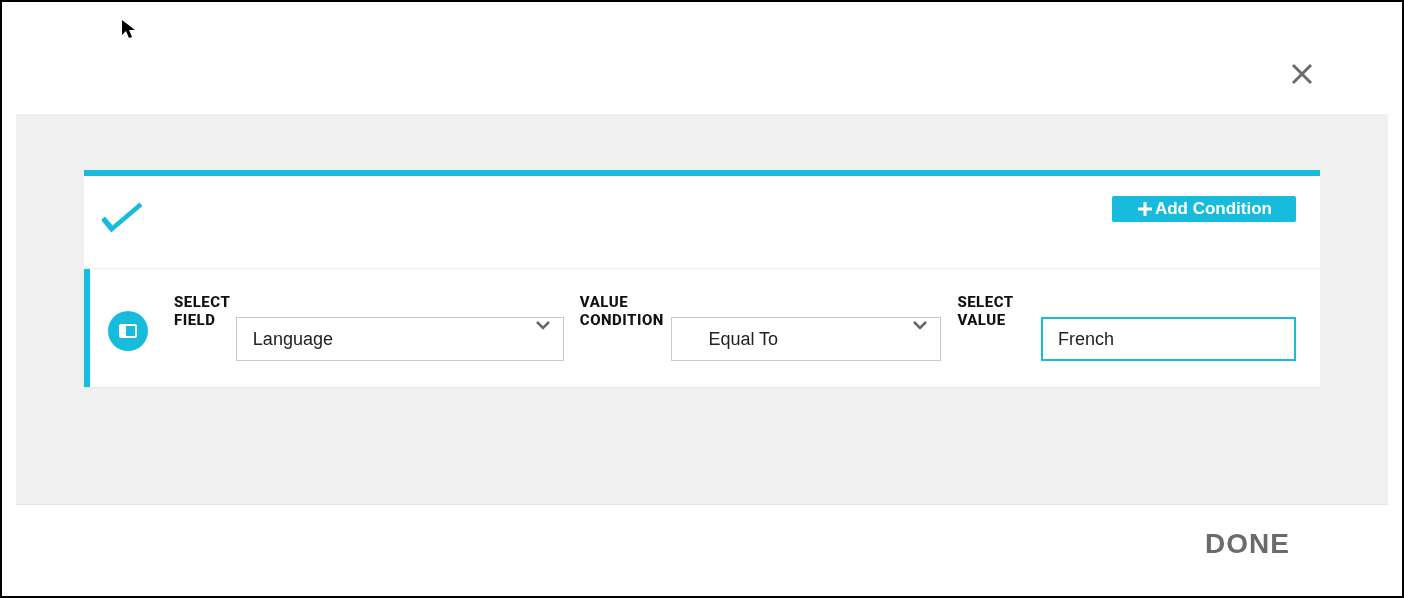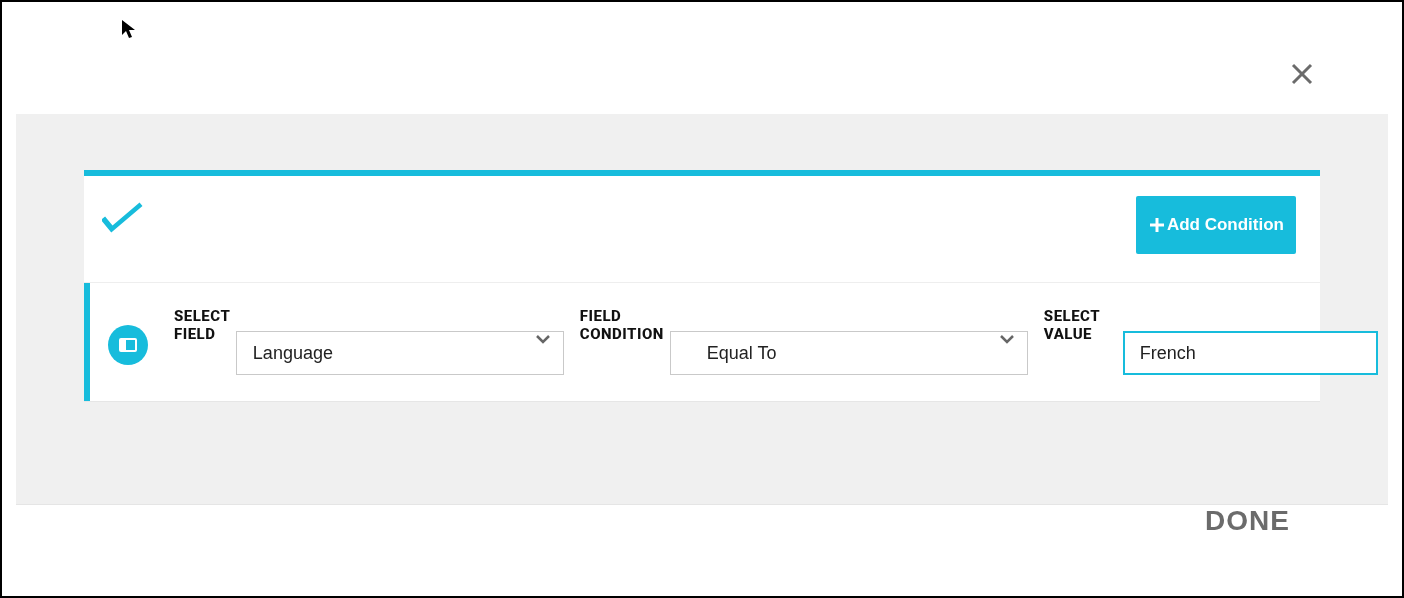--- a/index.html
+++ b/index.html
@@ -7,37 +7,37 @@
     .frame { width: 1404px; height: 598px; border: 2px solid #000; position: relative; background: #fff; }
     .cursor { position: absolute; left: 119px; top: 17px; pointer-events: none; }
     .close-btn { position: absolute; top: 58px; right: 84px; width: 32px; height: 32px; display: flex; align-items: center; justify-content: center; cursor: pointer; color: #6b6b6b; }
     .gray-area { position: absolute; left: 14px; right: 14px; top: 112px; height: 394px; background: #f0f0f0; }
     .panel { position: absolute; left: 82px; right: 82px; top: 168px; background: #fff; box-shadow: 0 1px 0 rgba(0,0,0,0.04); }
     .panel-topbar { height: 6px; background: #17bcdc; }
     .panel-header { display: flex; align-items: flex-start; padding: 20px 24px 28px 18px; border-bottom: 1px solid #eee; position: relative; }
     .check-icon { color: #17bcdc; margin-right: 18px; margin-top: 4px; }
     .header-text .title { font-size: 30px; font-weight: 800; color: #17bcdc; letter-spacing: -0.5px; line-height: 1.05; }
     .header-text .subtitle { font-size: 18px; font-style: italic; color: #6b6b6b; margin-top: 6px; font-weight: 500; }
-    .add-btn { margin-left: auto; background: #17bcdc; color: #fff; border: none; height: 58px; padding: 0 12px; font-size: 17px; font-weight: 700; display: inline-flex; align-items: center; gap: 1px; cursor: pointer; border-radius: 2px; }
+    .add-btn { margin-left: auto; background: #17bcdc; color: #fff; border: none; height: 26px; padding: 0 24px; font-size: 17px; font-weight: 700; display: inline-flex; align-items: center; gap: 1px; cursor: pointer; border-radius: 2px; }
     .add-btn svg { display: block; }
     .condition-row { display: flex; align-items: flex-start; padding: 24px 24px 26px 0; border-left: 6px solid #17bcdc; gap: 16px; }
     .row-icon { width: 40px; height: 40px; border-radius: 50%; background: #17bcdc; display: flex; align-items: center; justify-content: center; margin: 18px 10px 0 18px; flex-shrink: 0; }
     .row-icon svg { display: block; }
     .field-group { display: flex; flex-direction: row; gap: 6px; }
     .field-label { font-size: 15px; font-weight: 800; letter-spacing: 0.5px; color: #111; }
     .select-wrap { position: relative; }
     .select-wrap .chev { position: absolute; right: 10px; top: 50%; transform: translateY(-50%); pointer-events: none; color: #666; }
     .select, .text-input { height: 44px; border: 1px solid #c9c9c9; background: #fff; padding: 0 40px 0 16px; font-size: 18px; color: #222; outline: none; border-radius: 0; margin-top: 24px; }
     .select { cursor: pointer; }
     .text-input { padding-right: 4px; }
     .text-input.focused { border: 2px solid #17bcdc; padding-left: 15px; }
     .group-field { width: 328px; }
-    .group-condition { width: 358px; padding-left: 36px; }
+    .group-condition { width: 270px; padding-left: 36px; }
     .group-value { width: 272px; }
-    .footer { position: absolute; left: 14px; right: 14px; bottom: 14px; height: 78px; background: #fff; border-top: 1px solid #e5e5e5; display: flex; align-items: flex-start; justify-content: flex-end; padding-right: 98px; }
+    .footer { position: absolute; left: 14px; right: 14px; bottom: 14px; height: 78px; background: #fff; border-top: 1px solid #e5e5e5; display: flex; align-items: center; justify-content: flex-end; padding-right: 98px; }
     .done-btn { background: none; border: none; font-size: 28px; font-weight: 800; letter-spacing: 1px; color: #6b6b6b; cursor: pointer; }
   </style>
 </head>
 <body>
 
 <div class="frame">
 
   <span class="cursor">
     <svg width="18" height="22" viewBox="0 0 18 22">
         <path d="M1 1 L1 16 L5 12 L8 19 L11 18 L8 11 L14 11 Z" fill="#000"></path>
@@ -89,21 +89,21 @@
           <input readonly="" class="select group-field" value="Language" style="">
           <span class="chev">
             <svg width="22" height="22" viewBox="0 0 22 22">
                 <path d="M5 8 L11 14 L17 8" fill="none" stroke="currentColor" stroke-width="2.5"></path>
               </svg>
           </span>
         </div>
       </div>
 
       <div class="field-group">
-        <span class="field-label">FIELD CONDITION</span>
+        <span class="field-label">VALUE CONDITION</span>
         <div class="select-wrap">
           <input readonly="" class="select group-condition" value="Equal To" style="">
           <span class="chev">
             <svg width="22" height="22" viewBox="0 0 22 22">
                 <path d="M5 8 L11 14 L17 8" fill="none" stroke="currentColor" stroke-width="2.5"></path>
               </svg>
           </span>
         </div>
       </div>
 

